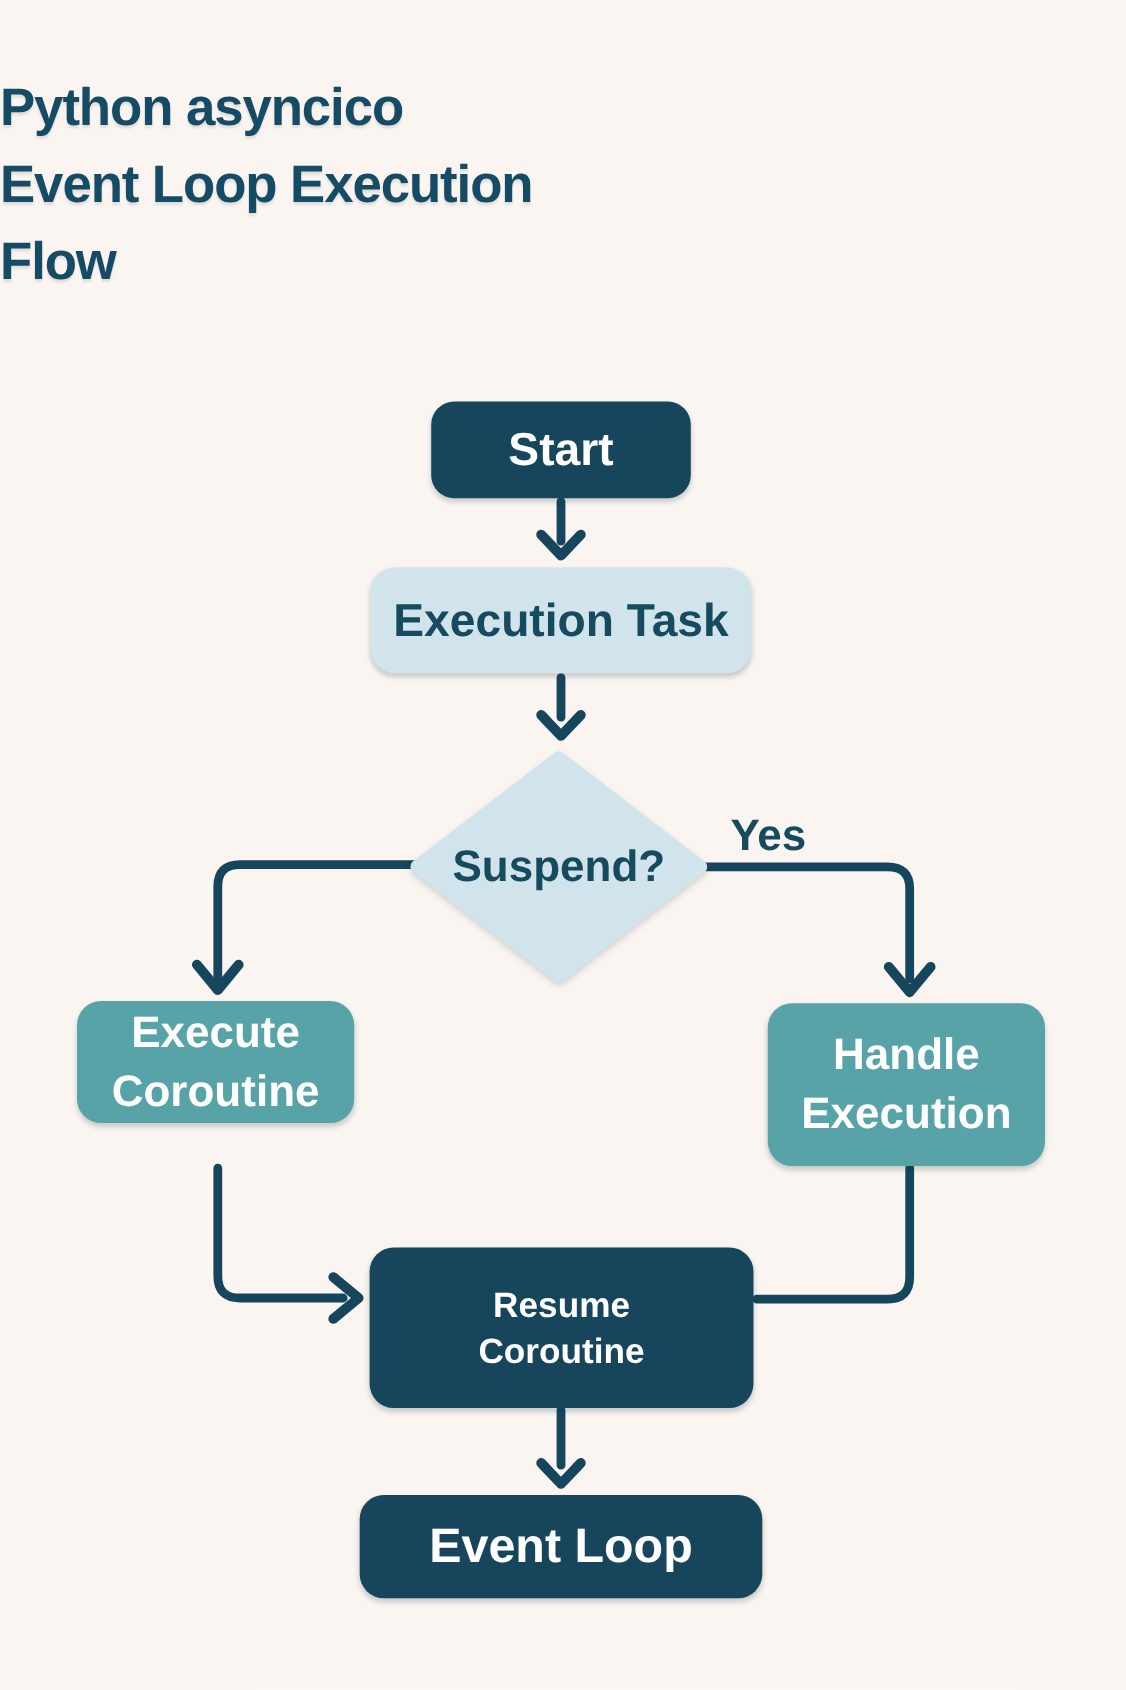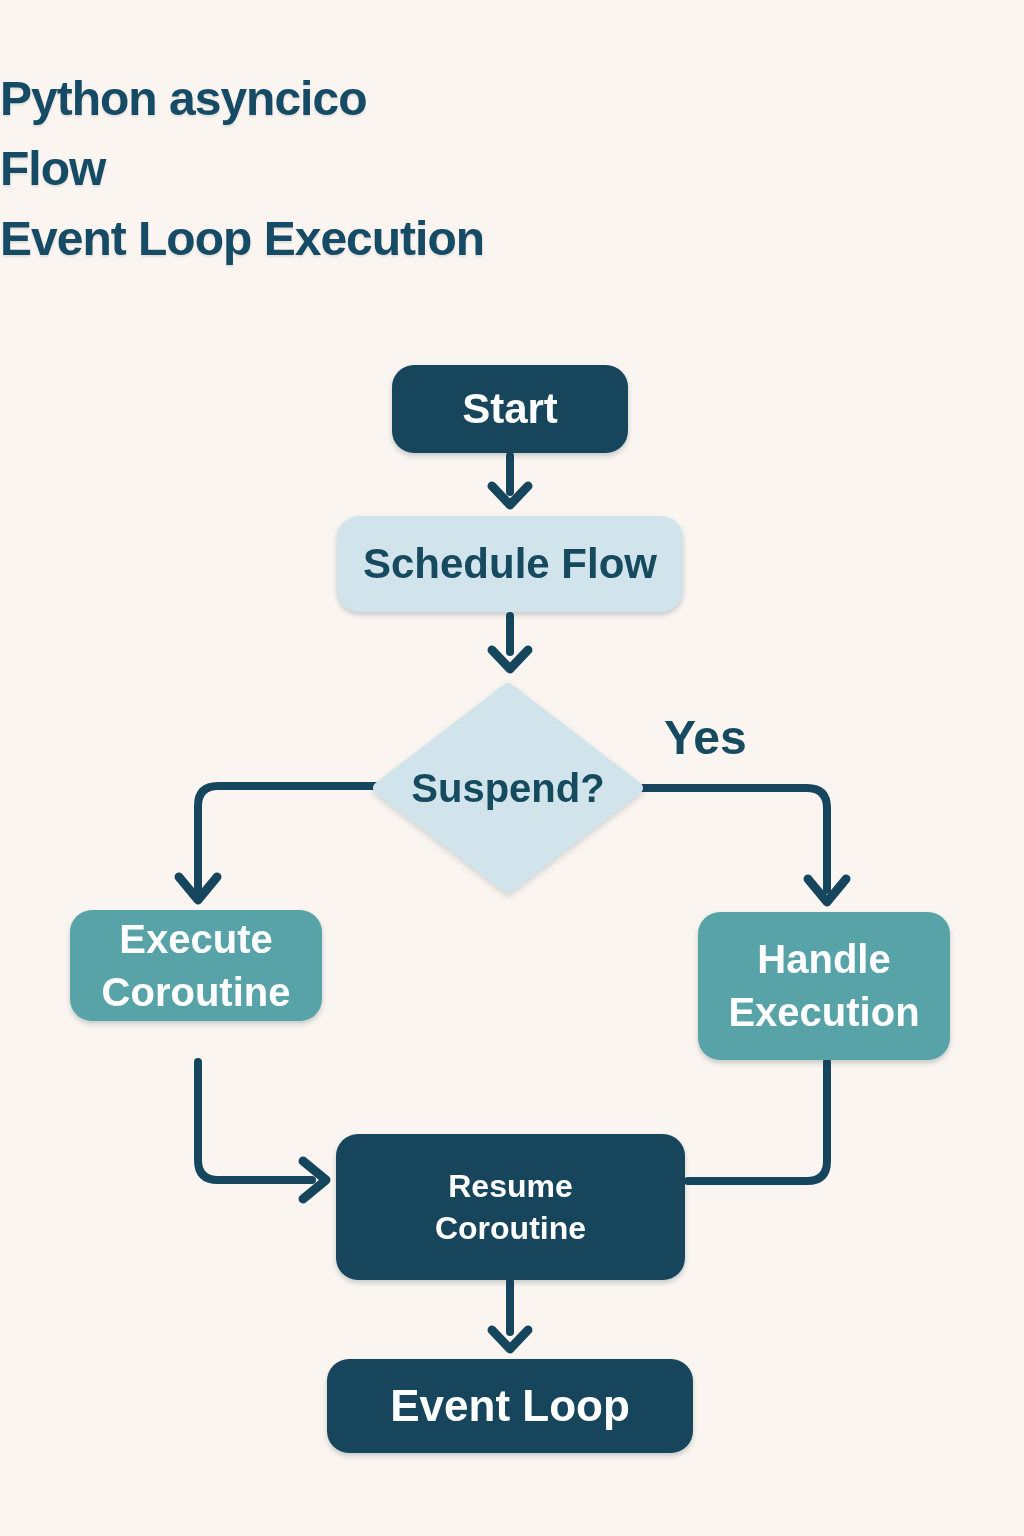--- a/index.html
+++ b/index.html
@@ -52,21 +52,21 @@
     align-items: center;
     justify-content: center;
     text-align: center;
     font-weight: 700;
     box-shadow: 0 3px 5px rgba(25, 55, 75, 0.22);
   }
   .node.dark  { background: var(--color-navy, #17465c);     color: var(--color-white, #ffffff); }
   .node.teal  { background: var(--color-teal, #58a3a8);     color: var(--color-white, #ffffff); }
   .node.light { background: var(--color-lightblue, #d2e4eb); color: var(--color-navytext, #164a5f); }
 
-  #node-start    { left: 392px; top: 365px;  width: 236px; height: 88px;  font-size: 42px; }
+  #node-start    { left: 392px; top: 365px;  width: 236px; height: 88px;  font-size: 42px; border-radius: 21px; }
   #node-schedule { left: 337px; top: 516px;  width: 346px; height: 96px;  font-size: 42px; }
   #node-execute  { left: 70px;  top: 910px;  width: 252px; height: 111px; font-size: 40px; line-height: 1.32; padding: 0 10px; box-sizing: border-box; }
   #node-handle   { left: 698px; top: 912px;  width: 252px; height: 148px; font-size: 40px; line-height: 1.32; padding: 0 10px; box-sizing: border-box; }
   #node-resume   { left: 336px; top: 1134px; width: 349px; height: 146px; font-size: 32px; line-height: 1.32; padding: 0 63px; box-sizing: border-box; }
   #node-event    { left: 327px; top: 1359px; width: 366px; height: 94px;  font-size: 44px; }
 
   
   .diamond {
     position: absolute;
     left: 373px; top: 683px;
@@ -87,35 +87,35 @@
     align-items: center;
     justify-content: center;
     font-weight: 700;
     font-size: 40px;
     color: var(--color-navytext, #164a5f);
   }
 
   
   .edge-label {
     position: absolute;
-    left: 664px; top: 710px;
+    left: 664px; top: 738px;
     font-weight: 700;
-    font-size: 48px;
+    font-size: 40px;
     color: var(--color-navytext, #164a5f);
   }
 </style>
 </head>
 <body>
 
 <div class="canvas">
 
   <header class="title">
     <div>Python asyncico</div>
+    <div>Event Loop Execution</div>
     <div>Flow</div>
-    <div>Event Loop Execution</div>
   </header>
 
   <svg class="edges" viewBox="0 0 1024 1536">
 
     <path class="edge" d="M 510 456 V 492"></path>
     <path class="edge head" d="M 492 486 L 510 505 L 528 486"></path>
 
     <path class="edge" d="M 510 616 V 652"></path>
     <path class="edge head" d="M 492 650 L 510 669 L 528 650"></path>
 
@@ -132,21 +132,21 @@
 
     <path class="edge" d="M 510 1282 V 1332"></path>
     <path class="edge head" d="M 492 1330 L 510 1349 L 528 1330"></path>
   </svg>
 
   <div class="node dark" id="node-start">
     <span>Start</span>
   </div>
 
   <div class="node light" id="node-schedule">
-    <span>Schedule Flow</span>
+    <span>Execution Task</span>
   </div>
 
   <div class="diamond">
     <svg viewBox="0 0 270 210">
       <polygon points="135,6 264,105 135,204 6,105"></polygon>
     </svg>
     <span class="diamond-label">Suspend?</span>
   </div>
 
   <div class="edge-label">Yes</div>

